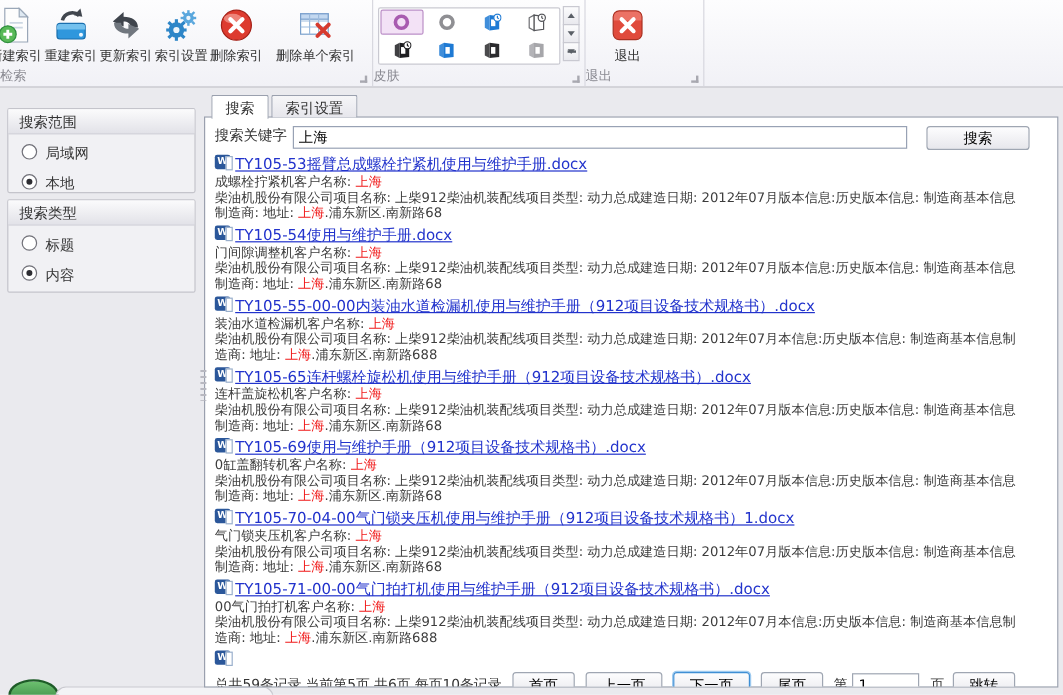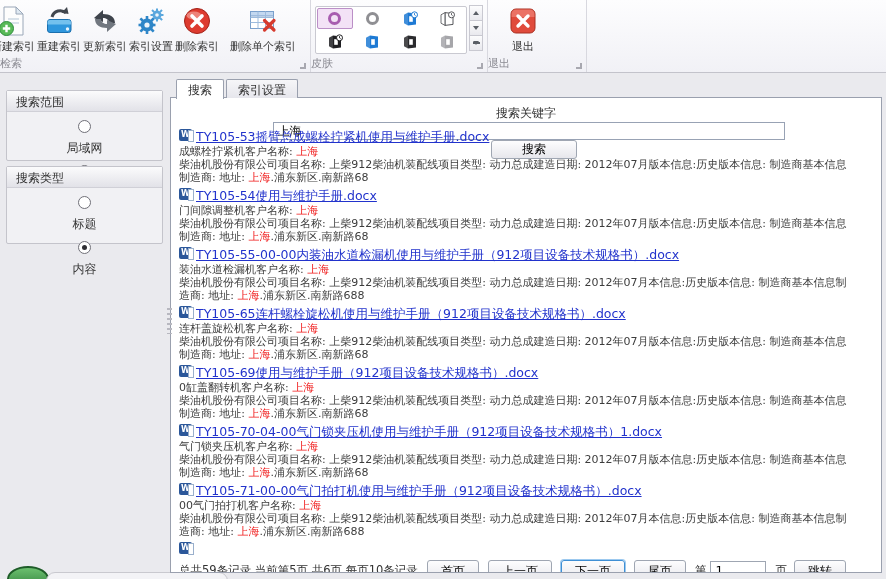--- a/index.html
+++ b/index.html
@@ -33,35 +33,35 @@
   .tri-down { width:0; height:0; border-left:3.5px solid transparent; border-right:3.5px solid transparent; border-top:4.5px solid #5a5f66; }
   .drop-bar { position:relative; }
   .drop-bar::before { content:''; position:absolute; top:-3px; left:-3px; width:7px; height:1.5px; background:#5a5f66; }
 
   .exit-group { padding-left:12px; padding-right:40px; }
 
   
   .gbox { position:absolute; left:6px; width:157px; background:#f1f1f4; border:1px solid #c4c4cb; border-radius:2px; }
   .gbox-header { height:21px; background:linear-gradient(#fbfbfc,#e2e2e8); border-bottom:1px solid #d0d0d7;
     font-size:12px; color:#333; padding:3px 9px; }
-  .radio-row { display:flex; align-items:center; gap:7px; padding:8px 11px 0 11px; cursor:pointer;flex-direction:column; }
+  .radio-row { display:flex; gap:7px; padding:8px 11px 0 11px; cursor:pointer; }
   .radio { width:13px; height:13px; border:1px solid #707078; border-radius:50%; background:#fff; position:relative; flex:none; }
   .radio.checked::after { content:''; position:absolute; inset:3px; background:#2e2e33; border-radius:50%; }
 
   
   .tabs { position:absolute; left:176px; top:79px; display:flex; z-index:3; }
   .tab { height:19px; padding:2px 11px; font-size:12px; color:#333; cursor:pointer;
     border:1px solid #9aa0ae; border-bottom:none; background:linear-gradient(#f6f6f8,#e6e6ec);
     border-radius:2px 2px 0 0; margin-right:2px; }
   .tab.active { background:#fff; height:20px; position:relative; }
 
   .panel { position:absolute; left:170px; top:97px; width:712px; height:476px;
     background:#fff; border:1px solid #9aa0ae; z-index:2; overflow:hidden; padding:0 8px; }
 
-  .search-row { display:flex; align-items:center; padding-top:7px; height:27px;flex-direction:column; }
+  .search-row { display:flex; align-items:flex-start; padding-top:7px; height:27px; }
   .search-row .slabel { font-size:12px; white-space:nowrap; }
   .search-input { width:512px; height:19px; margin-left:5px; border:1px solid #98a2b4; font-size:12px; padding:1px 4px;
     font-family:inherit; }
   .search-btn { margin-left:16px; width:86px; height:20px; font-size:12px; font-family:inherit;
     background:linear-gradient(#fdfdfe,#e7e7ec); border:1px solid #9fa6b2; border-radius:3px; cursor:pointer; }
 
   .result-item { }
   .result-title-row { display:flex; align-items:flex-start; gap:4px; margin:4px 0 2px 0; height:14px; }
   .doc-icon { width:13px; height:12px; background:#2b579a; border-radius:2px; color:#fff; flex:none;
     font-size:8px; font-weight:bold; line-height:12px; text-align:center; position:relative; }

